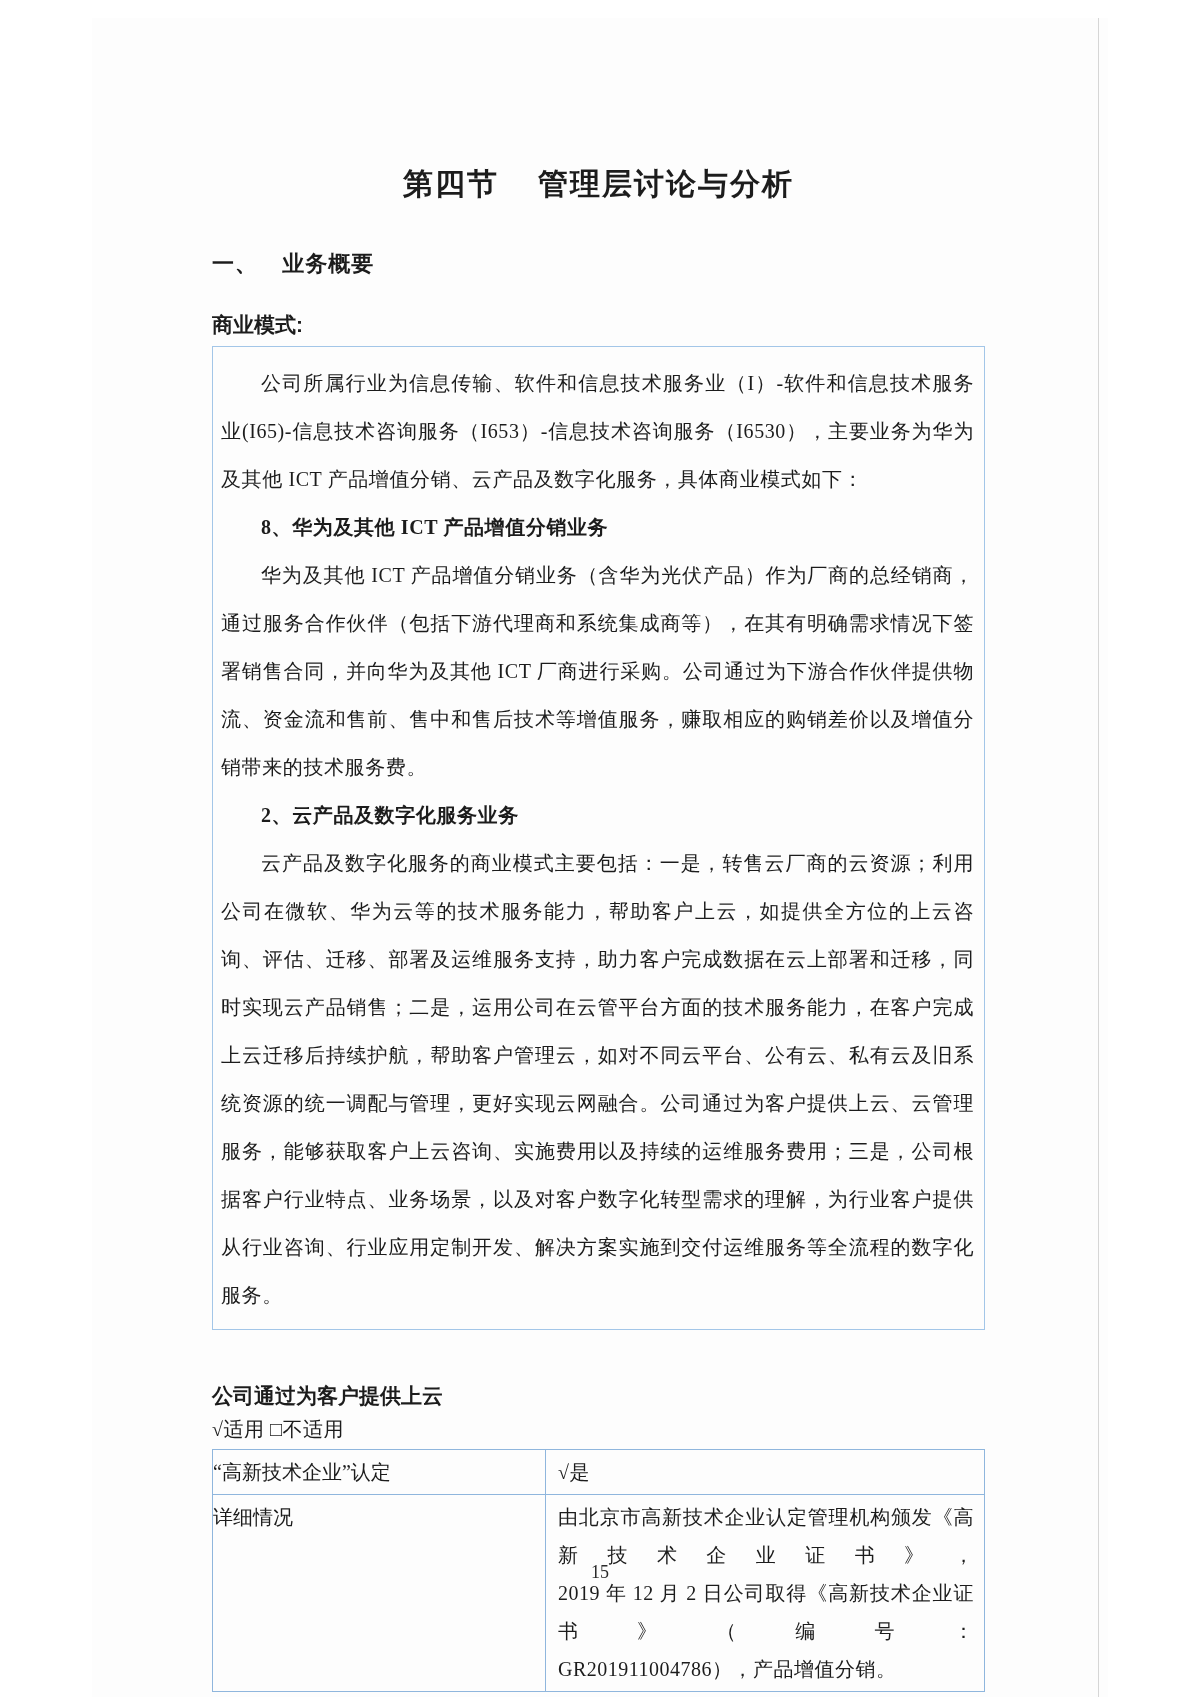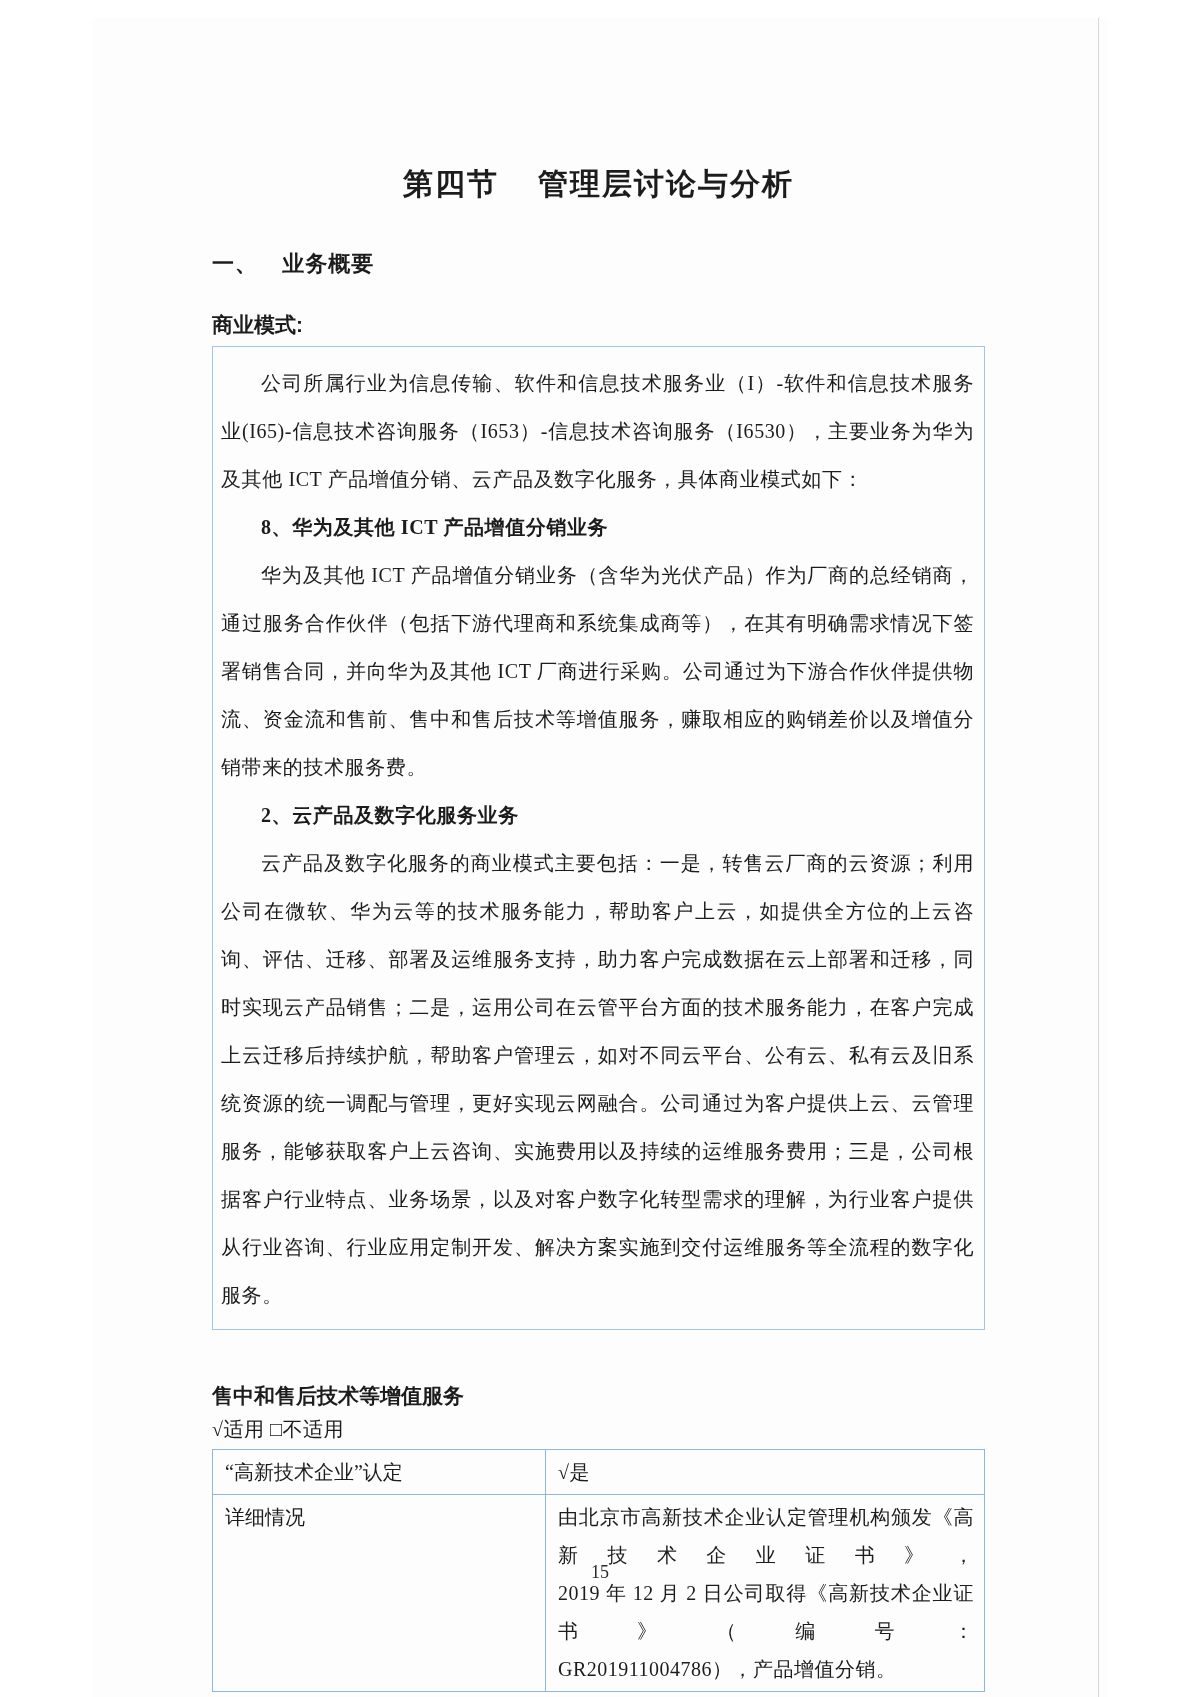--- a/index.html
+++ b/index.html
@@ -46,21 +46,21 @@
   }
   .bm-box p.bold { font-weight:bold; }
   .inno-heading, .rc-heading {
     font-family:"Liberation Sans","DejaVu Sans",sans-serif;
     font-weight:bold; font-size:21px; margin-bottom:6px;
   }
   .applicability { font-size:20px; margin-bottom:6px; letter-spacing:0.5px; }
   table { border-collapse:collapse; width:100%; table-layout:fixed; }
   td, th { border:1px solid #8fb6dd; box-sizing:border-box; }
   .t1 { margin-bottom:40px; }
-  .t1 .c1 { width:333px; font-size:20px; padding:3px 8px 3px 12px; vertical-align:top; line-height:38px; }
+  .t1 .c1 { width:333px; font-size:20px; padding:3px 8px 3px 0; vertical-align:top; line-height:38px; }
   .t1 .c2 { font-size:20px; padding:3px 10px 3px 12px; vertical-align:top; }
   .vline { line-height:38px; letter-spacing:0.5px; }
   .vline.j { text-align:justify; text-align-last:justify; }
   .t2 th {
     background:#14b8a6; font-weight:bold; font-size:20px;
     text-align:center; padding:5px 4px;
   }
   .t2 .item { font-size:20px; padding:6px 6px 6px 12px; }
   .t2 .answer { font-size:20px; text-align:center; padding:6px 4px; }
   .t2 col.c-item { width:65%; }
@@ -86,21 +86,21 @@
   <div class="bm-label">商业模式:</div>
 
   <div class="bm-box">
     <p>公司所属行业为信息传输、软件和信息技术服务业（I）-软件和信息技术服务业(I65)-信息技术咨询服务（I653）-信息技术咨询服务（I6530），主要业务为华为及其他 ICT 产品增值分销、云产品及数字化服务，具体商业模式如下：</p>
     <p class="bold">8、华为及其他 ICT 产品增值分销业务</p>
     <p>华为及其他 ICT 产品增值分销业务（含华为光伏产品）作为厂商的总经销商，通过服务合作伙伴（包括下游代理商和系统集成商等），在其有明确需求情况下签署销售合同，并向华为及其他 ICT 厂商进行采购。公司通过为下游合作伙伴提供物流、资金流和售前、售中和售后技术等增值服务，赚取相应的购销差价以及增值分销带来的技术服务费。</p>
     <p class="bold">2、云产品及数字化服务业务</p>
     <p>云产品及数字化服务的商业模式主要包括：一是，转售云厂商的云资源；利用公司在微软、华为云等的技术服务能力，帮助客户上云，如提供全方位的上云咨询、评估、迁移、部署及运维服务支持，助力客户完成数据在云上部署和迁移，同时实现云产品销售；二是，运用公司在云管平台方面的技术服务能力，在客户完成上云迁移后持续护航，帮助客户管理云，如对不同云平台、公有云、私有云及旧系统资源的统一调配与管理，更好实现云网融合。公司通过为客户提供上云、云管理服务，能够获取客户上云咨询、实施费用以及持续的运维服务费用；三是，公司根据客户行业特点、业务场景，以及对客户数字化转型需求的理解，为行业客户提供从行业咨询、行业应用定制开发、解决方案实施到交付运维服务等全流程的数字化服务。</p>
   </div>
 
-  <div class="inno-heading">售中和售后技术等增值服务</div>
+  <div class="inno-heading">公司通过为客户提供上云</div>
   <div class="applicability">√适用 □不适用</div>
 
   <table class="t1">
     <tbody>
         <tr>
       <td class="c1">“高新技术企业”认定</td>
       <td class="c2">
         <div class="vline">√是</div>
       </td>
     </tr>

